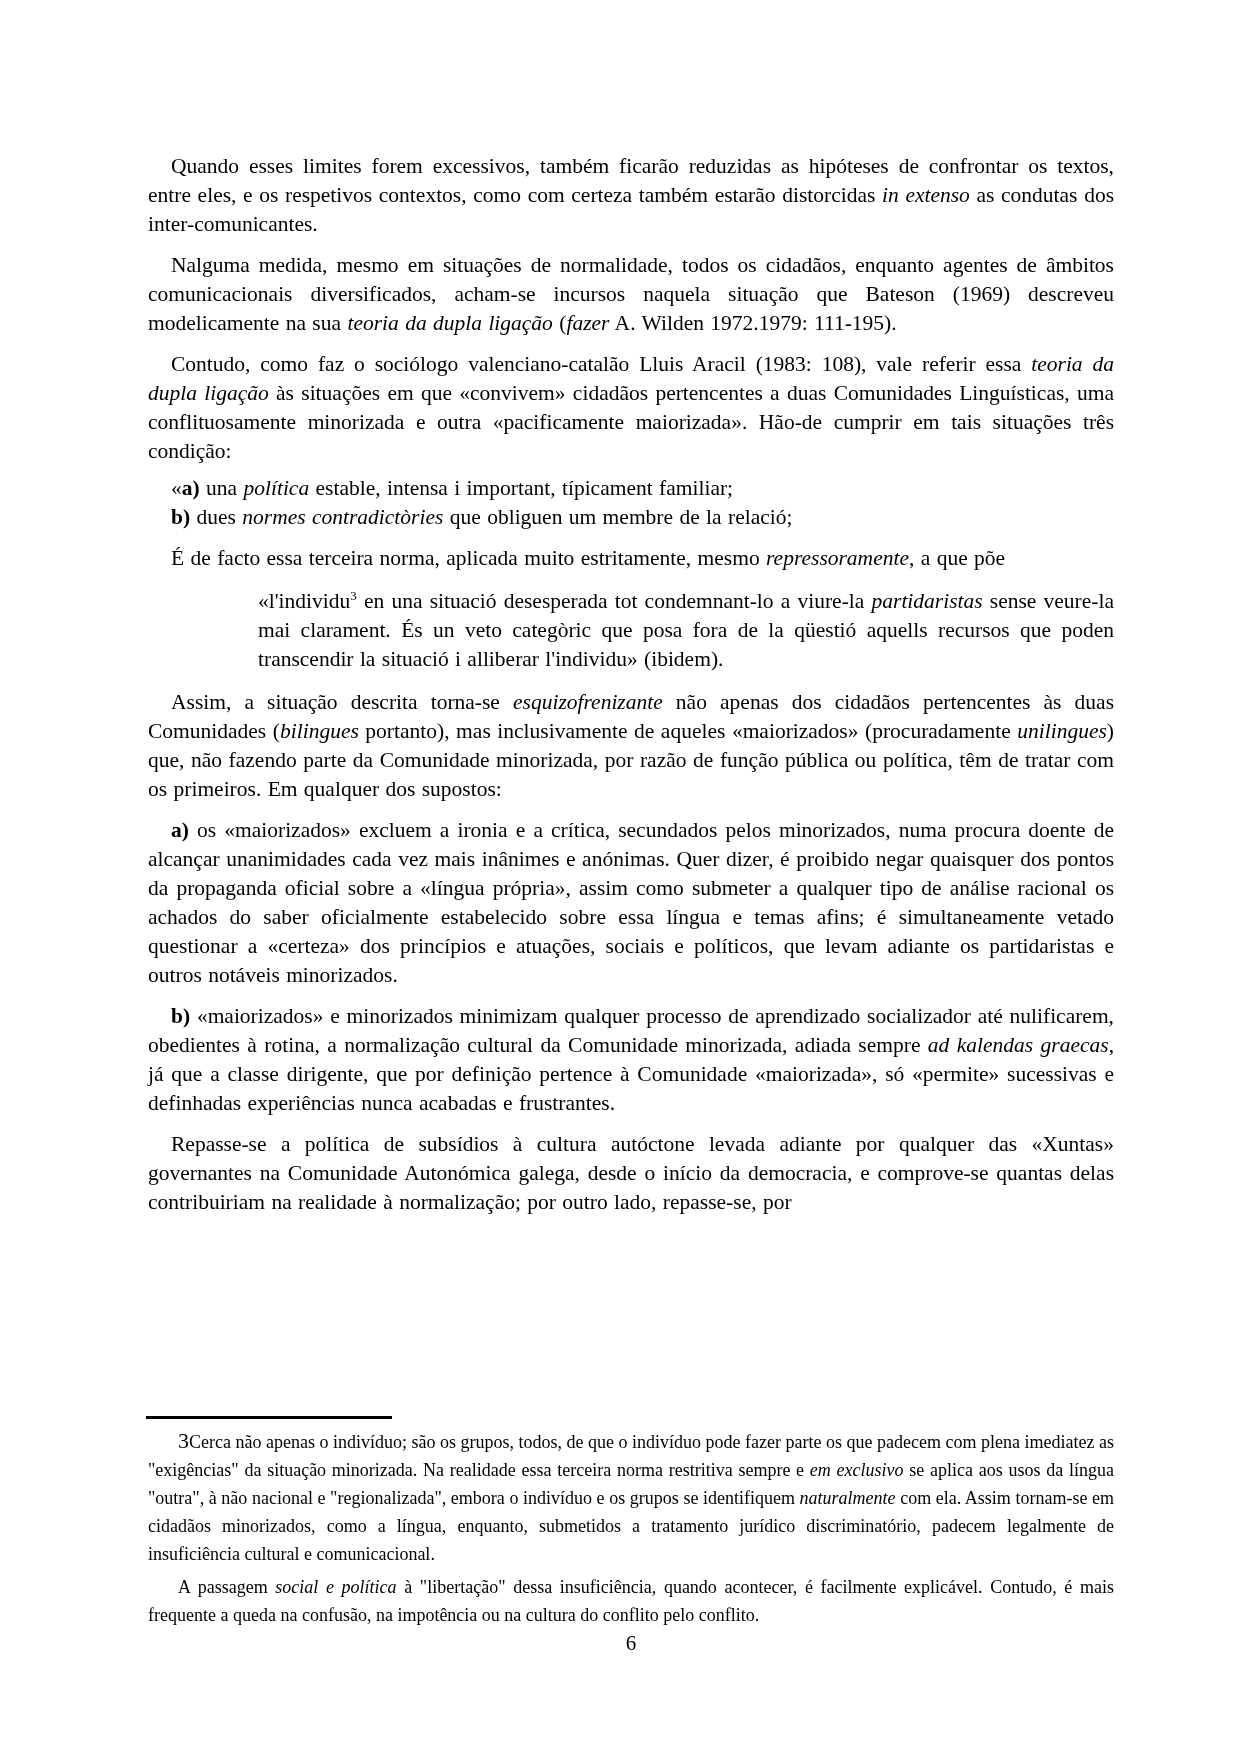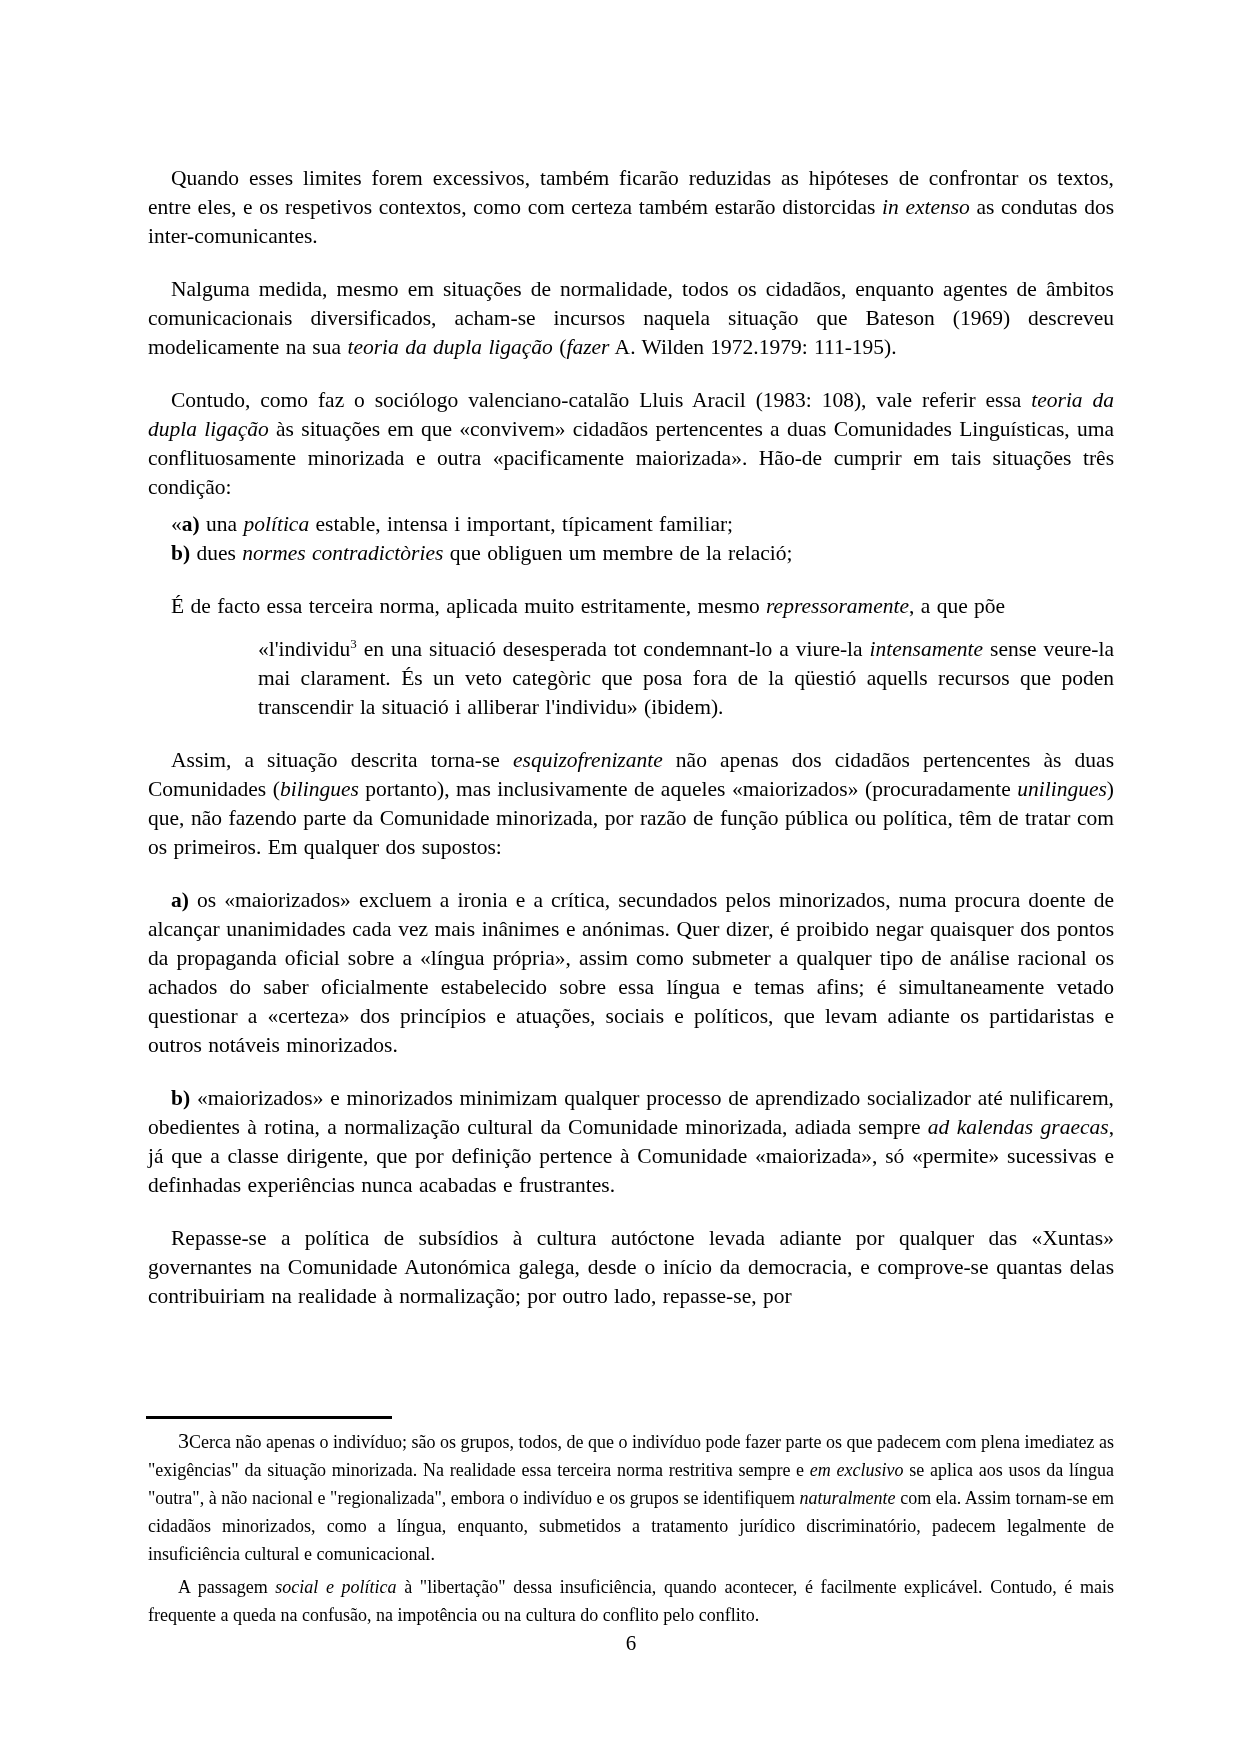--- a/index.html
+++ b/index.html
@@ -22,21 +22,21 @@
   .body-text {
     position: absolute;
     left: 148px;
     right: 127px;
     top: 140px;
     font-size: 21.5px;
     line-height: 29px;
     word-spacing: 1px;
   }
   .blk { margin: 0; text-align: justify; }
-  .paragraph { text-indent: 23px; margin-top: 24px; }
+  .paragraph { text-indent: 23px; margin-top: 12px; }
   .paragraph-first { text-indent: 0; margin-top: 0; }
   .list-item { text-indent: 23px; margin-top: 8px; }
   .list-item + .list-item { margin-top: 0; }
   .blockquote { margin: 14px 0 14px 110px; text-indent: 0; }
   em { font-style: italic; }
   strong { font-weight: bold; }
   sup { font-size: 13px; vertical-align: baseline; position: relative; top: -8px; line-height: 0; }
   .footnote-area {
     position: absolute;
     left: 148px;
@@ -63,21 +63,21 @@
 
 <div class="page">
 
   <main class="body-text" id="body-text">
       <p class="blk paragraph"><span>Quando esses limites forem excessivos, também ficarão reduzidas as hipóteses de confrontar os textos, entre eles, e os respetivos contextos, como com certeza também estarão distorcidas </span><em>in extenso</em><span> as condutas dos inter-comunicantes.</span></p>
       <p class="blk paragraph"><span>Nalguma medida, mesmo em situações de normalidade, todos os cidadãos, enquanto agentes de âmbitos comunicacionais diversificados, acham-se incursos naquela situação que Bateson (1969) descreveu modelicamente na sua </span><em>teoria da dupla ligação</em><span> (</span><em>fazer</em><span> A. Wilden 1972.1979: 111-195).</span></p>
       <p class="blk paragraph"><span>Contudo, como faz o sociólogo valenciano-catalão Lluis Aracil (1983: 108), vale referir essa </span><em>teoria da dupla ligação</em><span> às situações em que «convivem» cidadãos pertencentes a duas Comunidades Linguísticas, uma conflituosamente minorizada e outra «pacificamente maiorizada». Hão-de cumprir em tais situações três condição:</span></p>
       <p class="blk list-item"><span>«</span><strong>a)</strong><span> una </span><em>política</em><span> estable, intensa i important, típicament familiar;</span></p>
       <p class="blk list-item"><strong>b)</strong><span> dues </span><em>normes contradictòries</em><span> que obliguen um membre de la relació;</span></p>
       <p class="blk paragraph"><span>É de facto essa terceira norma, aplicada muito estritamente, mesmo </span><em>repressoramente</em><span>, a que põe</span></p>
-      <p class="blk blockquote"><span>«l'individu</span><sup>3</sup><span> en una situació desesperada tot condemnant-lo a viure-la </span><em>intensamente</em><span> sense veure-la mai clarament. És un veto categòric que posa fora de la qüestió aquells recursos que poden transcendir la situació i alliberar l'individu» (ibidem).</span></p>
+      <p class="blk blockquote"><span>«l'individu</span><sup>3</sup><span> en una situació desesperada tot condemnant-lo a viure-la </span><em>partidaristas</em><span> sense veure-la mai clarament. És un veto categòric que posa fora de la qüestió aquells recursos que poden transcendir la situació i alliberar l'individu» (ibidem).</span></p>
       <p class="blk paragraph"><span>Assim, a situação descrita torna-se </span><em>esquizofrenizante</em><span> não apenas dos cidadãos pertencentes às duas Comunidades (</span><em>bilingues</em><span> portanto), mas inclusivamente de aqueles «maiorizados» (procuradamente </span><em>unilingues</em><span>) que, não fazendo parte da Comunidade minorizada, por razão de função pública ou política, têm de tratar com os primeiros. Em qualquer dos supostos:</span></p>
       <p class="blk paragraph"><strong>a)</strong><span> os «maiorizados» excluem a ironia e a crítica, secundados pelos minorizados, numa procura doente de alcançar unanimidades cada vez mais inânimes e anónimas. Quer dizer, é proibido negar quaisquer dos pontos da propaganda oficial sobre a «língua própria», assim como submeter a qualquer tipo de análise racional os achados do saber oficialmente estabelecido sobre essa língua e temas afins; é simultaneamente vetado questionar a «certeza» dos princípios e atuações, sociais e políticos, que levam adiante os partidaristas e outros notáveis minorizados.</span></p>
       <p class="blk paragraph"><strong>b)</strong><span> «maiorizados» e minorizados minimizam qualquer processo de aprendizado socializador até nulificarem, obedientes à rotina, a normalização cultural da Comunidade minorizada, adiada sempre </span><em>ad kalendas graecas</em><span>, já que a classe dirigente, que por definição pertence à Comunidade «maiorizada», só «permite» sucessivas e definhadas experiências nunca acabadas e frustrantes.</span></p>
       <p class="blk paragraph"><span>Repasse-se a política de subsídios à cultura autóctone levada adiante por qualquer das «Xuntas» governantes na Comunidade Autonómica galega, desde o início da democracia, e comprove-se quantas delas contribuiriam na realidade à normalização; por outro lado, repasse-se, por</span></p>
     </main>
 
   <section class="footnote-area">
     <div class="fn-rule"></div>
     <div class="footnote-text" id="footnote-text">
         <p class="blk footnote-paragraph"><span class="marker">3</span><span>Cerca não apenas o indivíduo; são os grupos, todos, de que o indivíduo pode fazer parte os que padecem com plena imediatez as "exigências" da situação minorizada. Na realidade essa terceira norma restritiva sempre e </span><em>em exclusivo</em><span> se aplica aos usos da língua "outra", à não nacional e "regionalizada", embora o indivíduo e os grupos se identifiquem </span><em>naturalmente</em><span> com ela. Assim tornam-se em cidadãos minorizados, como a língua, enquanto, submetidos a tratamento jurídico discriminatório, padecem legalmente de insuficiência cultural e comunicacional.</span></p>

